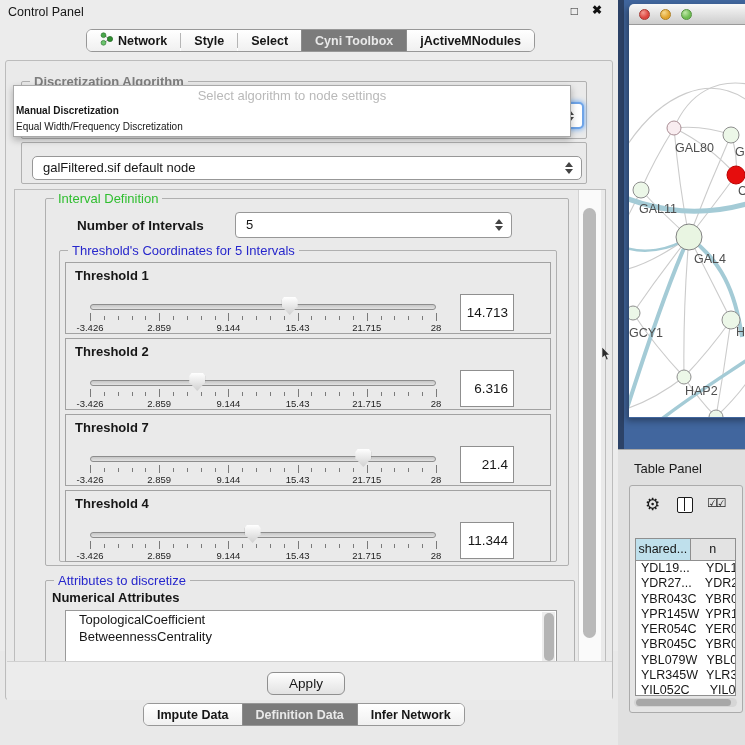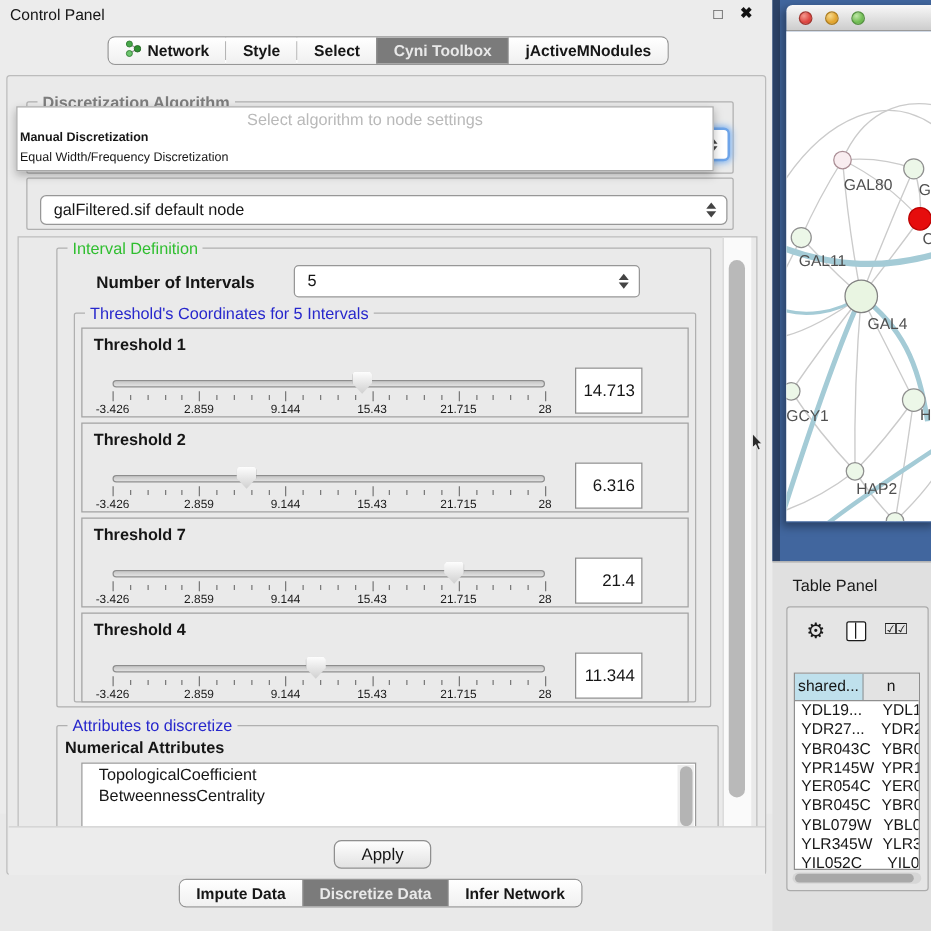--- a/index.html
+++ b/index.html
@@ -430,21 +430,21 @@
       <div id="apply-strip">
         <div id="apply-btn">Apply</div>
       </div>
     </div>
 
     <div class="tabgroup" id="bot-tabs">
       <div class="tab">
         <span>Impute Data</span>
       </div>
       <div class="tab sel">
-        <span>Discretize Data</span>
+        <span>Definition Data</span>
       </div>
       <div class="tab">
         <span>Infer Network</span>
       </div>
     </div>
   </div>
 
   <div id="desktop">
     <div id="net-window">
       <div id="net-titlebar">

